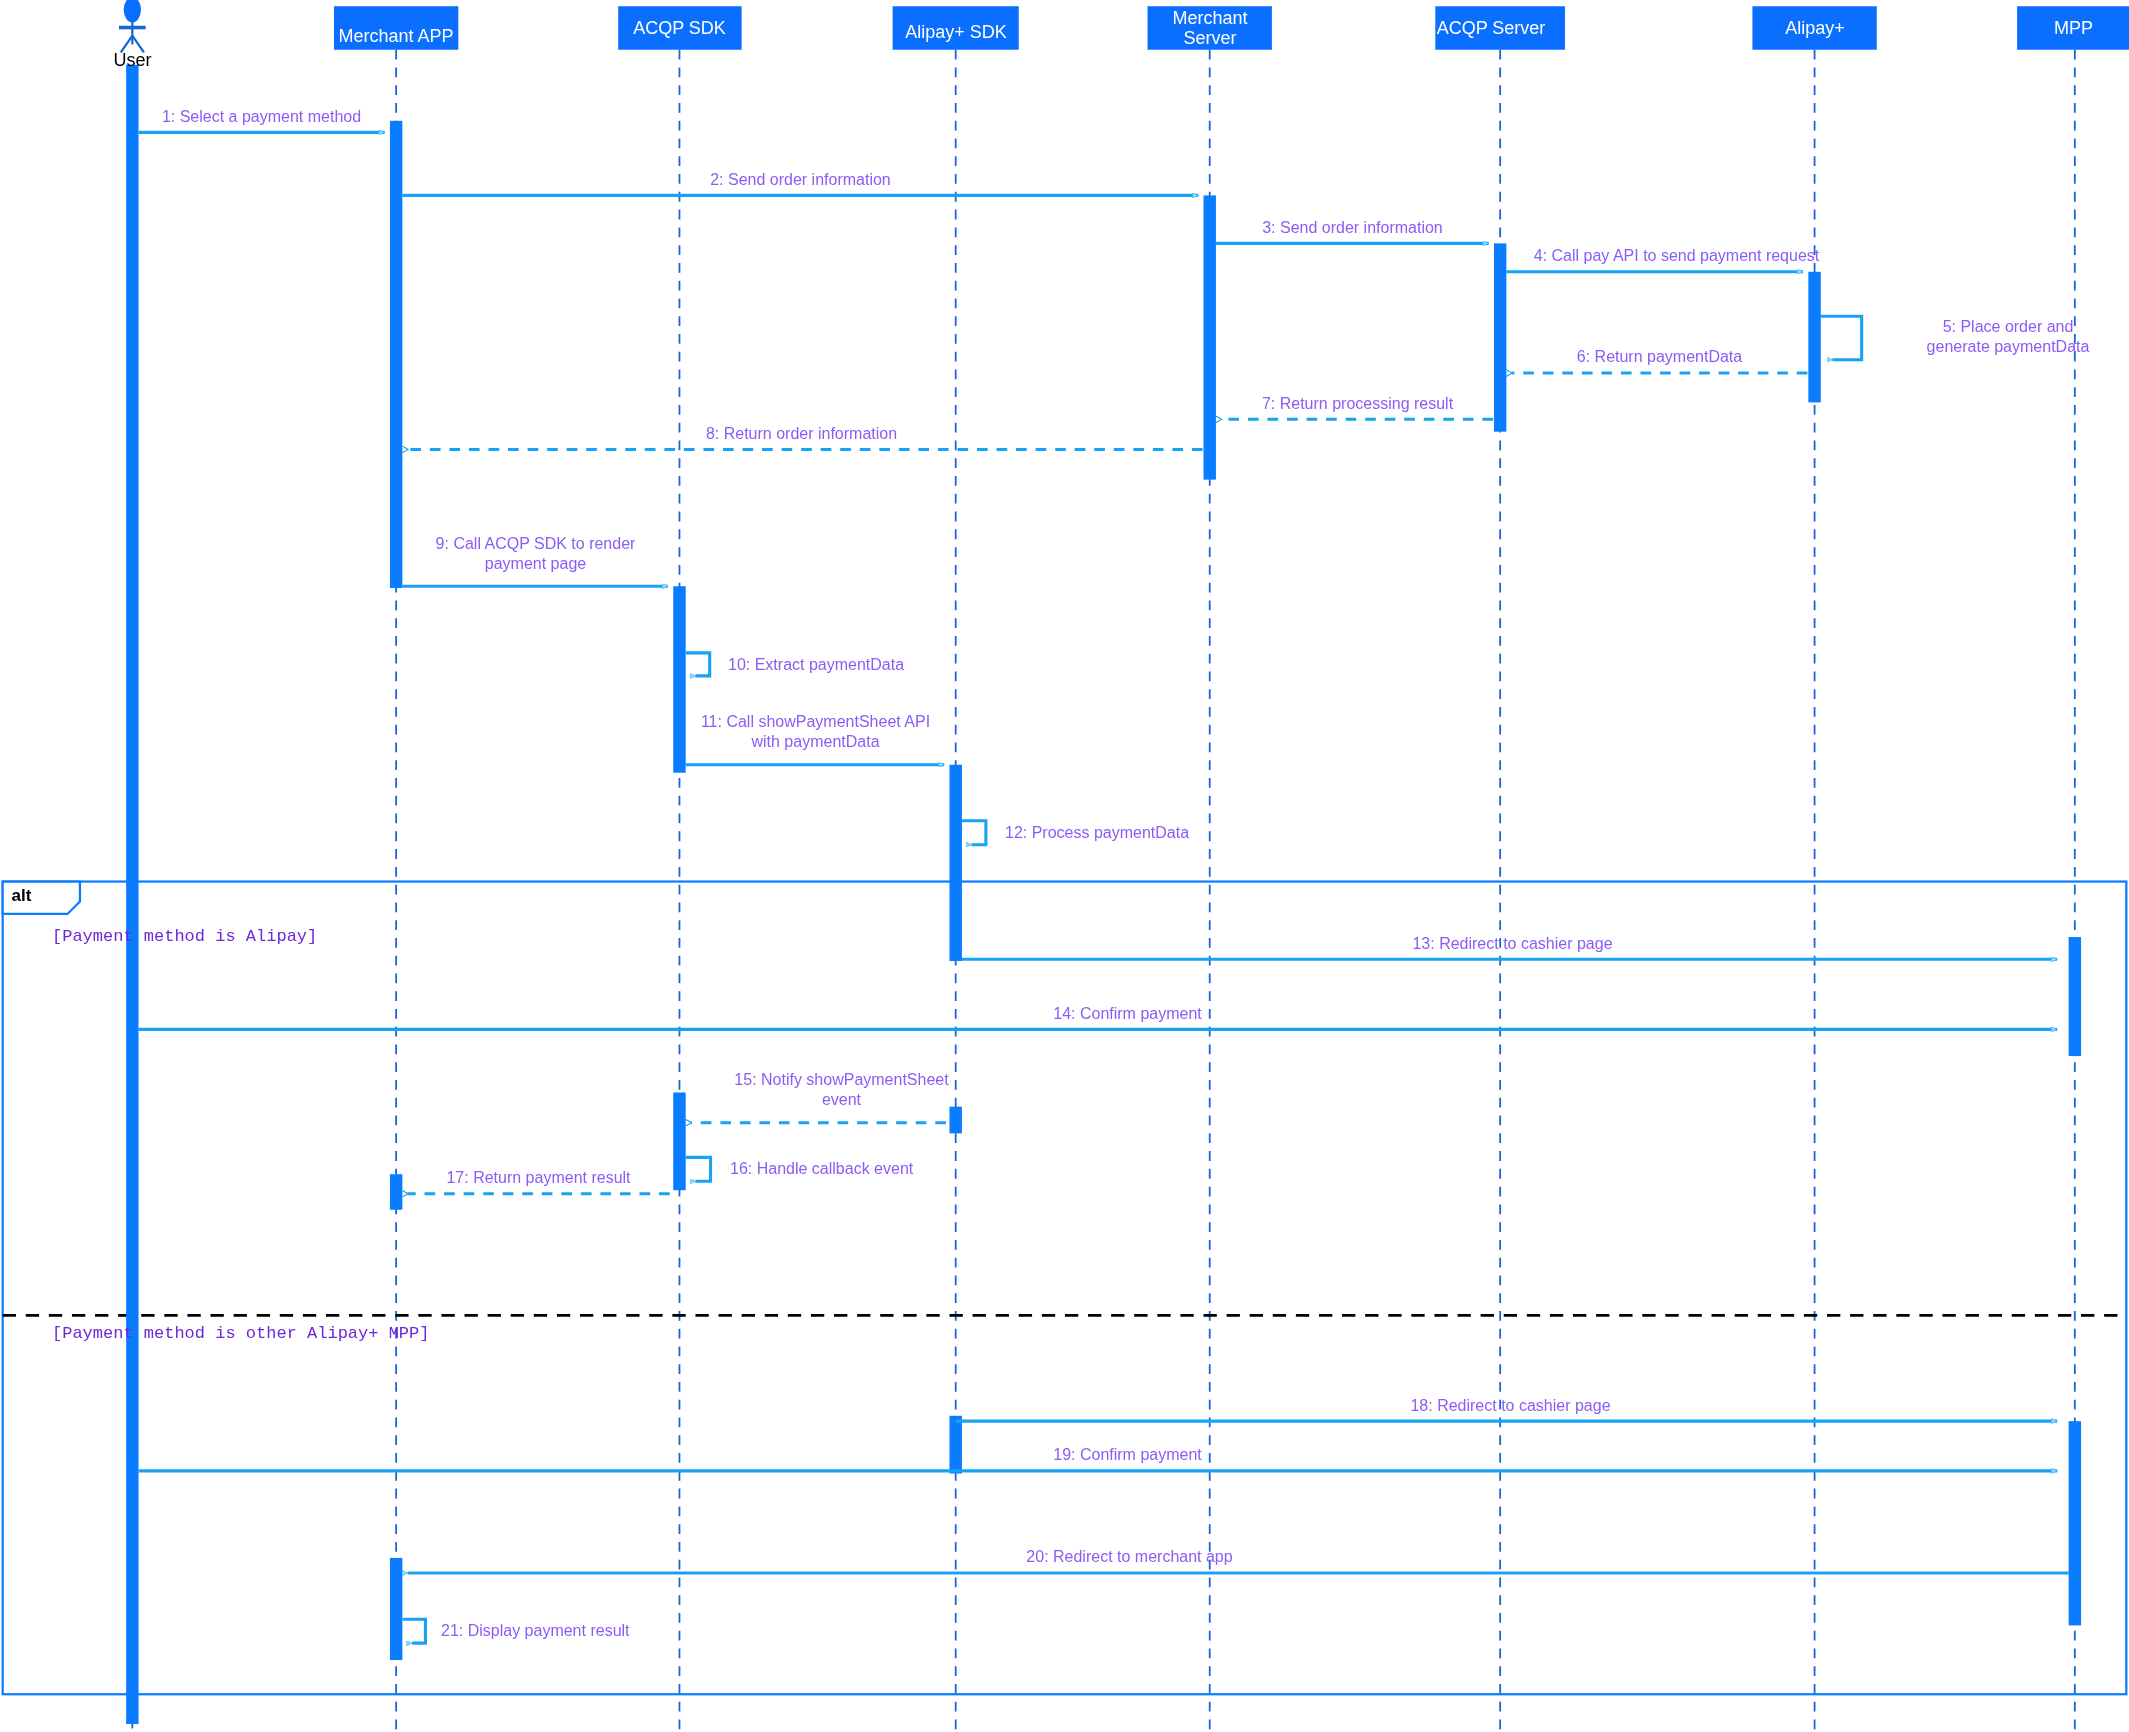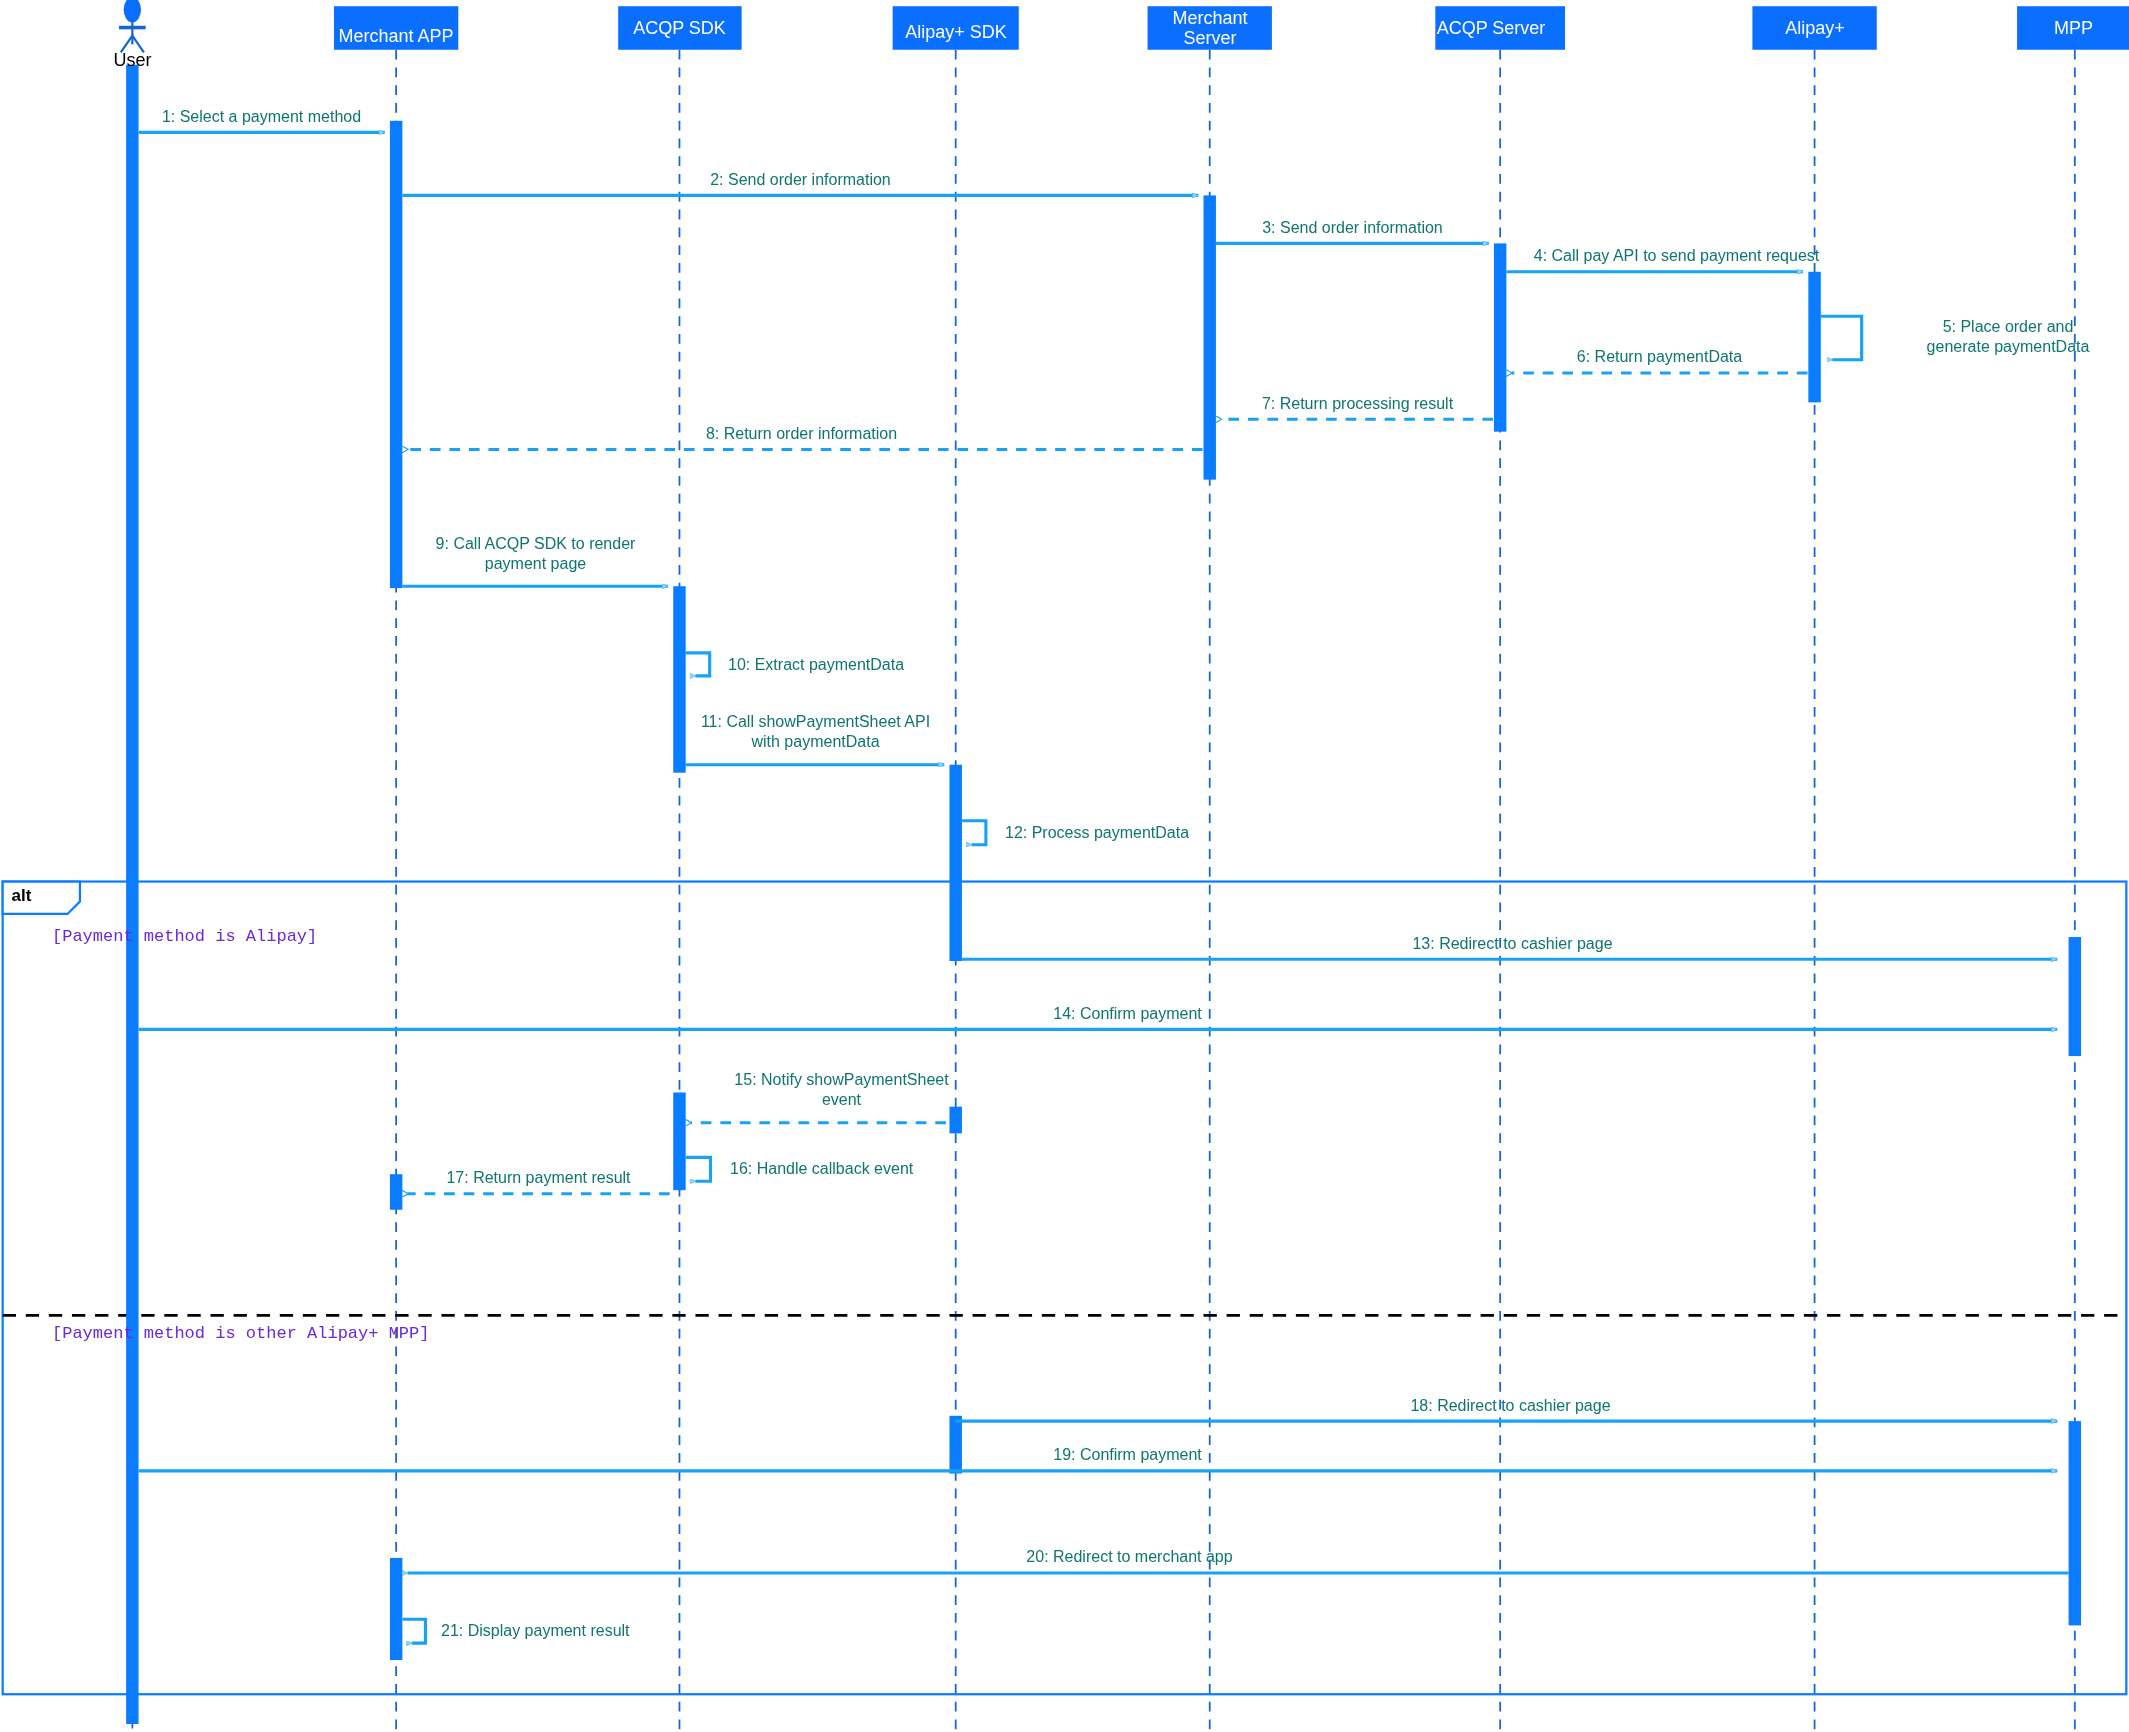--- a/index.html
+++ b/index.html
@@ -8,21 +8,21 @@
   svg#diagram{position:absolute;left:0;top:0;width:2129px;height:1732px;}
   .plabel{
     position:absolute; color:#ffffff; font-size:18px; font-family:"Liberation Sans",sans-serif;
     display:flex; align-items:center; justify-content:center; text-align:center; line-height:1.15;
     pointer-events:none;
   }
   .actor-name{
     position:absolute; color:#000; font-size:18px; text-align:center; width:133px;
   }
   .msg{
-    position:absolute; color:#0f766e; font-size:16px; font-family:"Liberation Sans",sans-serif;
+    position:absolute; color:#8b5cf6; font-size:16px; font-family:"Liberation Sans",sans-serif;
     text-align:center; line-height:1.25; white-space:pre-line; pointer-events:none;
   }
   .msg.left{text-align:left;}
   .fraglabel{
     position:absolute; color:#000000; font-size:17px; font-weight:bold;
     font-family:"Liberation Sans",sans-serif;
   }
   .fragcond{
     position:absolute; color:#6d28d9; font-size:17px;
     font-family:Liberation Mono, monospace;

